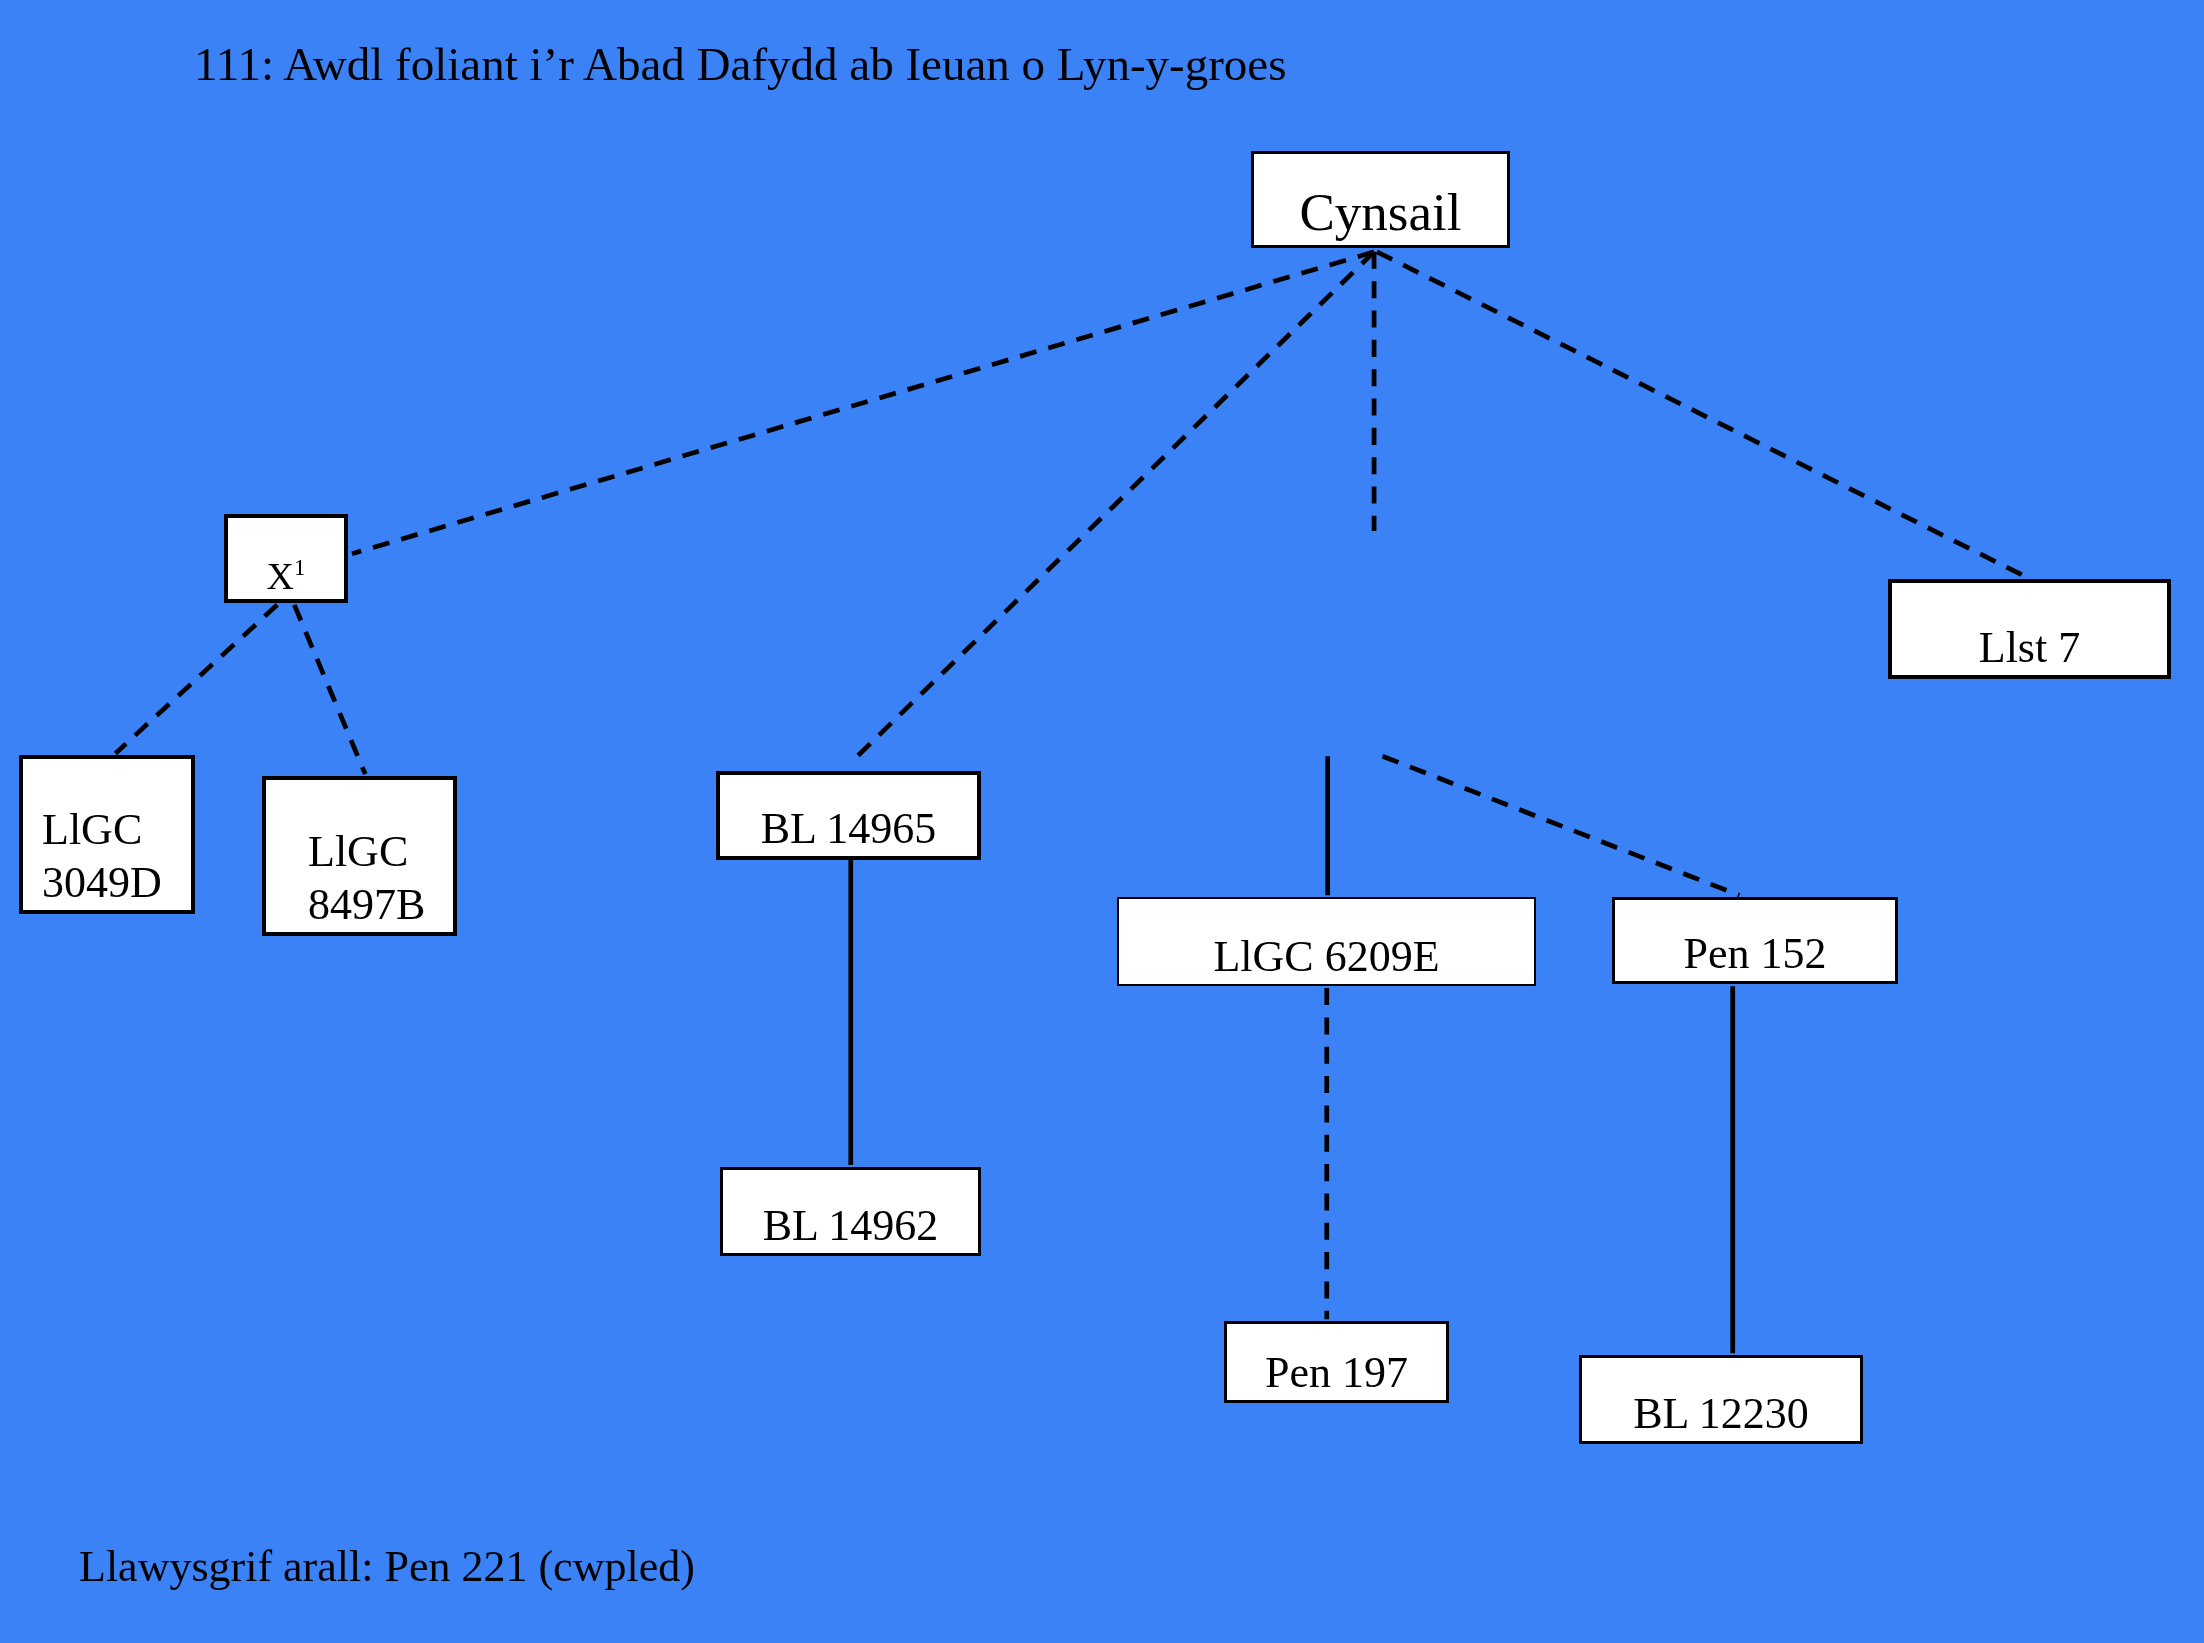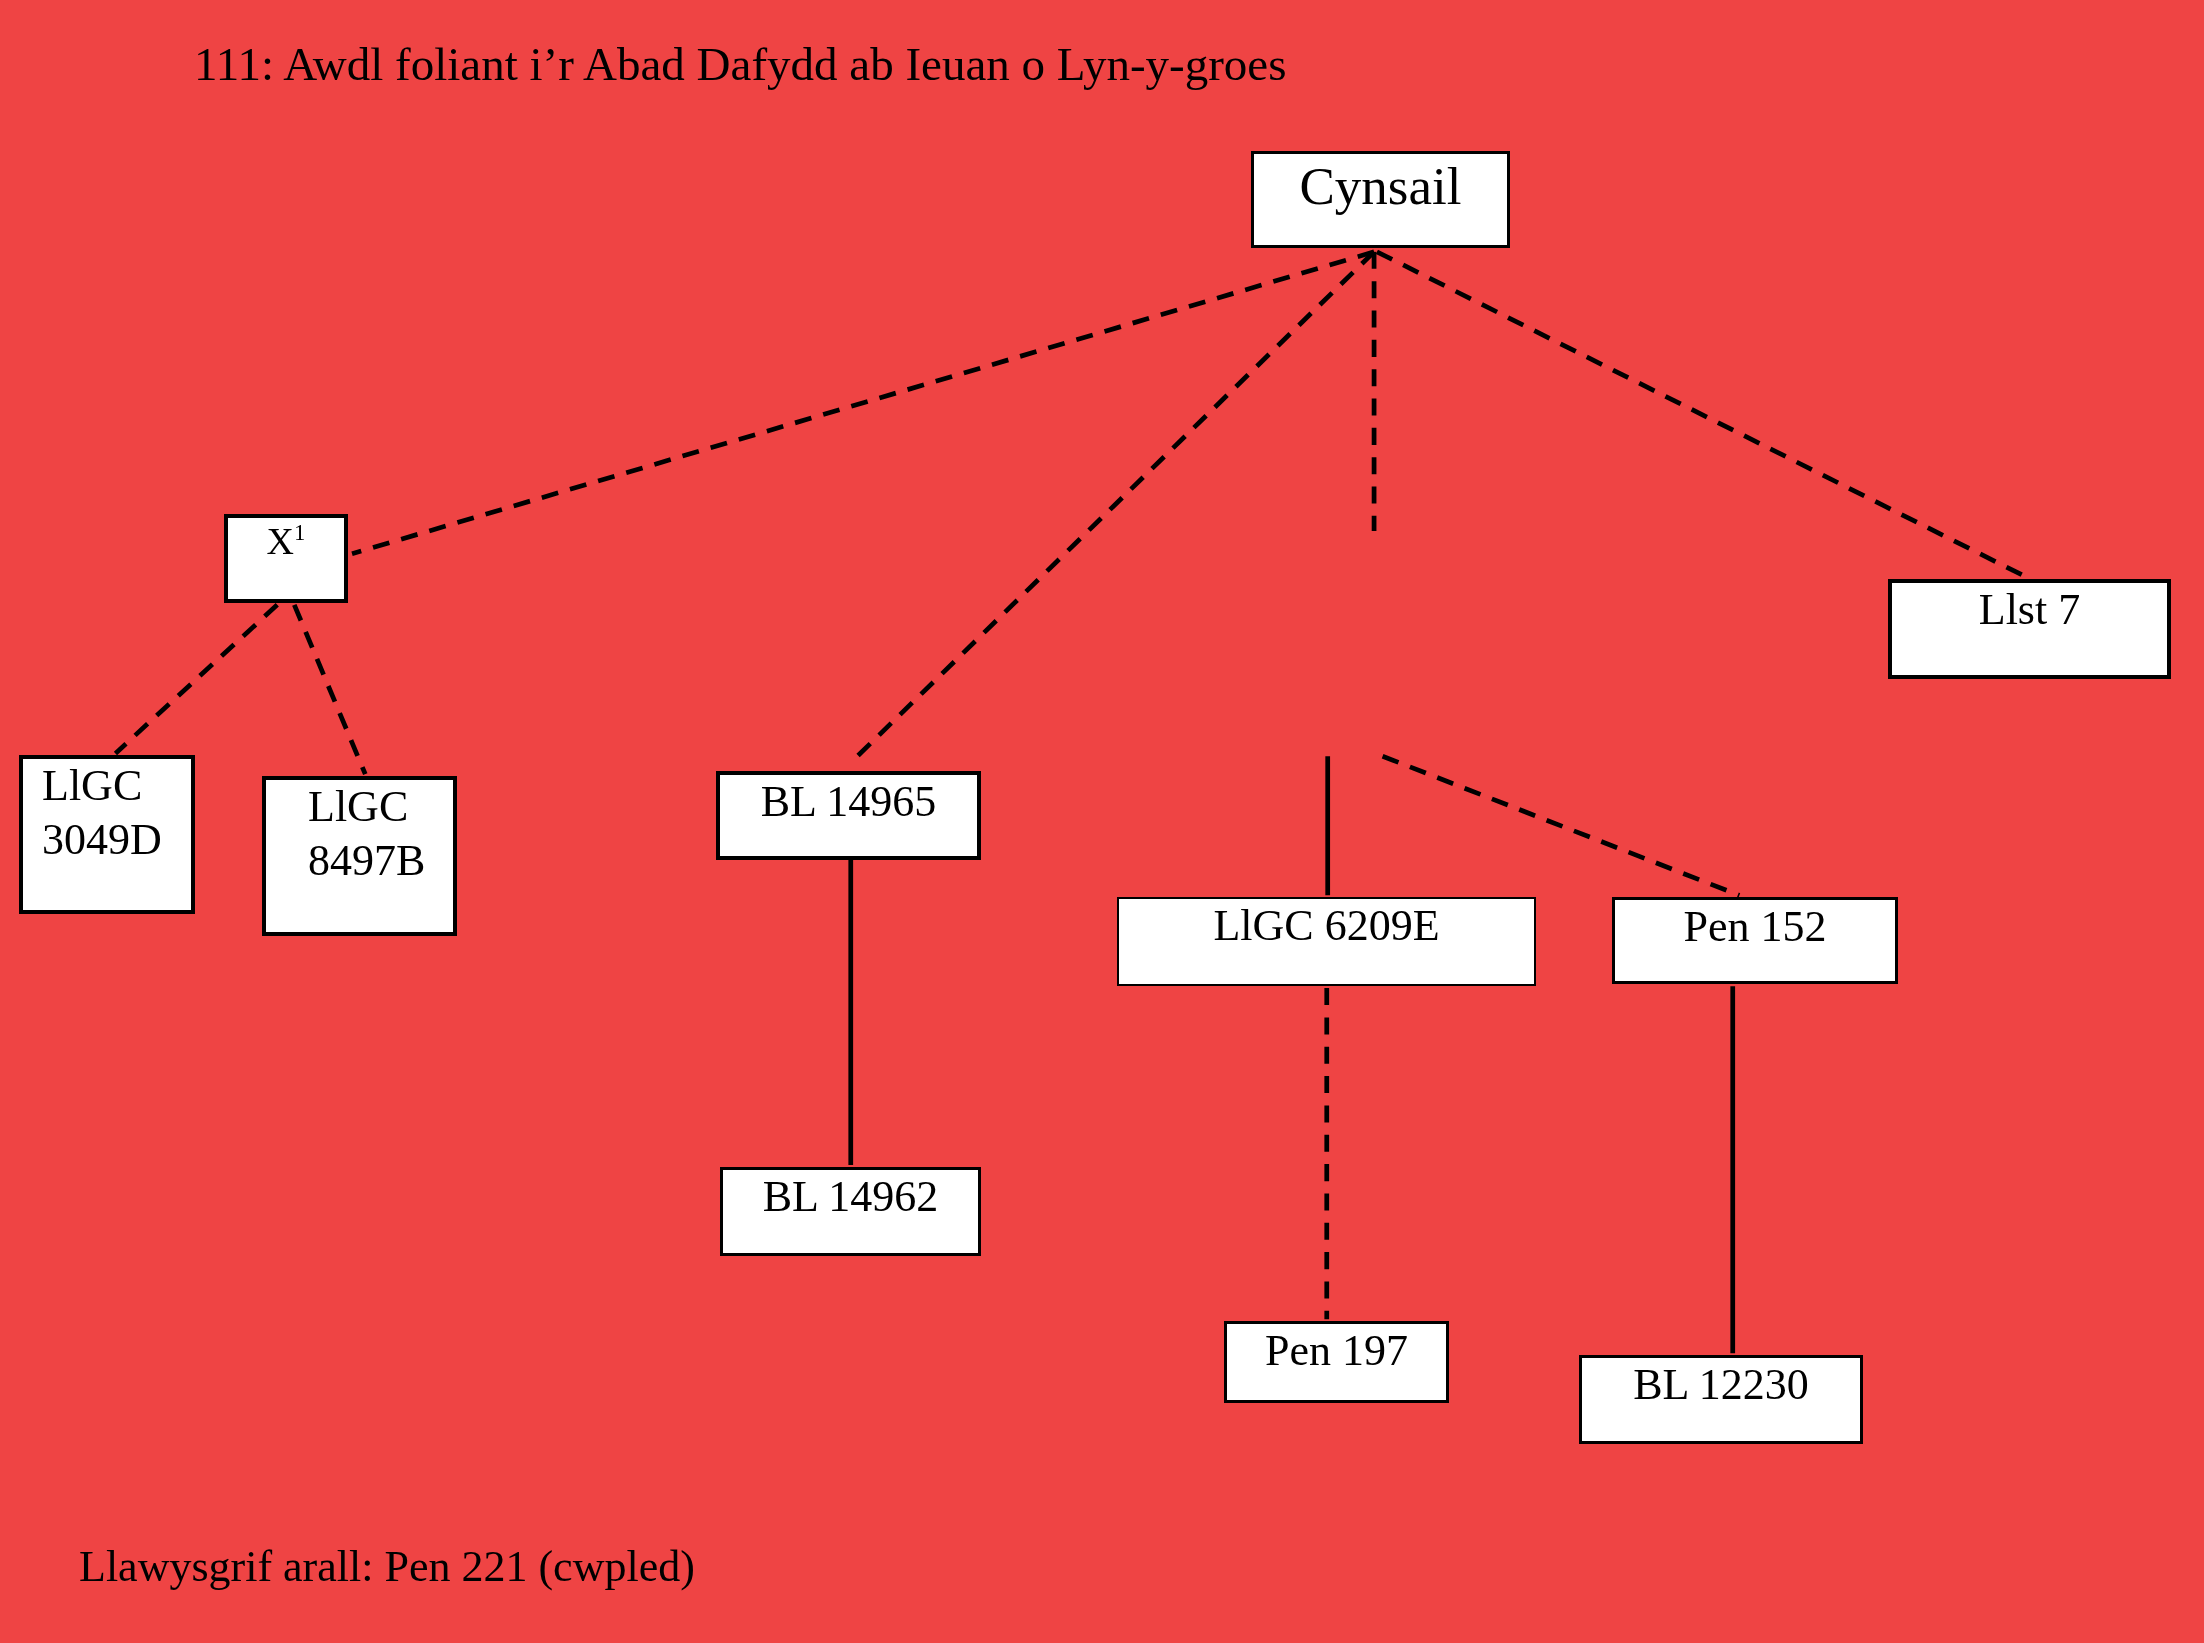--- a/index.html
+++ b/index.html
@@ -4,38 +4,38 @@
 <style>
   html,body{margin:0;padding:0;}
   body{
     width:2204px;height:1644px;
     background:#ffffff;
     font-family:"Liberation Serif", serif;
     color:#000000;
     position:relative;
     overflow:hidden;
   }
-  #stemma{position:relative;width:2204px;height:1644px;background:#ef4444;}
+  #stemma{position:relative;width:2204px;height:1644px;background:#3b82f6;}
   .title{
     position:absolute;left:194px;top:36px;
     font-size:47px;line-height:1.2;white-space:nowrap;
   }
   .footer-note{
     position:absolute;left:79px;top:1541px;
     font-size:44px;line-height:1.2;white-space:nowrap;
   }
   svg.wires{position:absolute;left:0;top:0;width:2204px;height:1644px;}
   .wire{stroke:#000000;stroke-width:5;fill:none;}
   .wire.dashed{stroke-dasharray:18 13;}
   .node{
     position:absolute;
     background:#ffffff;
     border:3.8px solid #000000;
     display:flex;flex-direction:column;
-    align-items:center;justify-content:flex-start;
+    align-items:center;justify-content:flex-end;
     font-size:44px;line-height:1.22;
     text-align:center;white-space:nowrap;
     box-sizing:border-box;
   }
   .node sup{font-size:60%;line-height:0;vertical-align:super;}
   #node-cynsail{left:1251px;top:151px;width:259px;height:97px;font-size:53px;}
   #node-x1{left:224px;top:514px;width:124px;height:89px;border-width:4.7px;font-size:38px;}
   #node-x2{left:1224px;top:533px;width:306px;height:222px;border-width:1.9px;}
   #node-llst7{left:1888px;top:579px;width:283px;height:100px;border-width:4.7px;}
   #node-llgc3049d{left:19px;top:755px;width:176px;height:159px;border-width:4.7px;align-items:flex-start;padding-left:19px;text-align:left;}

